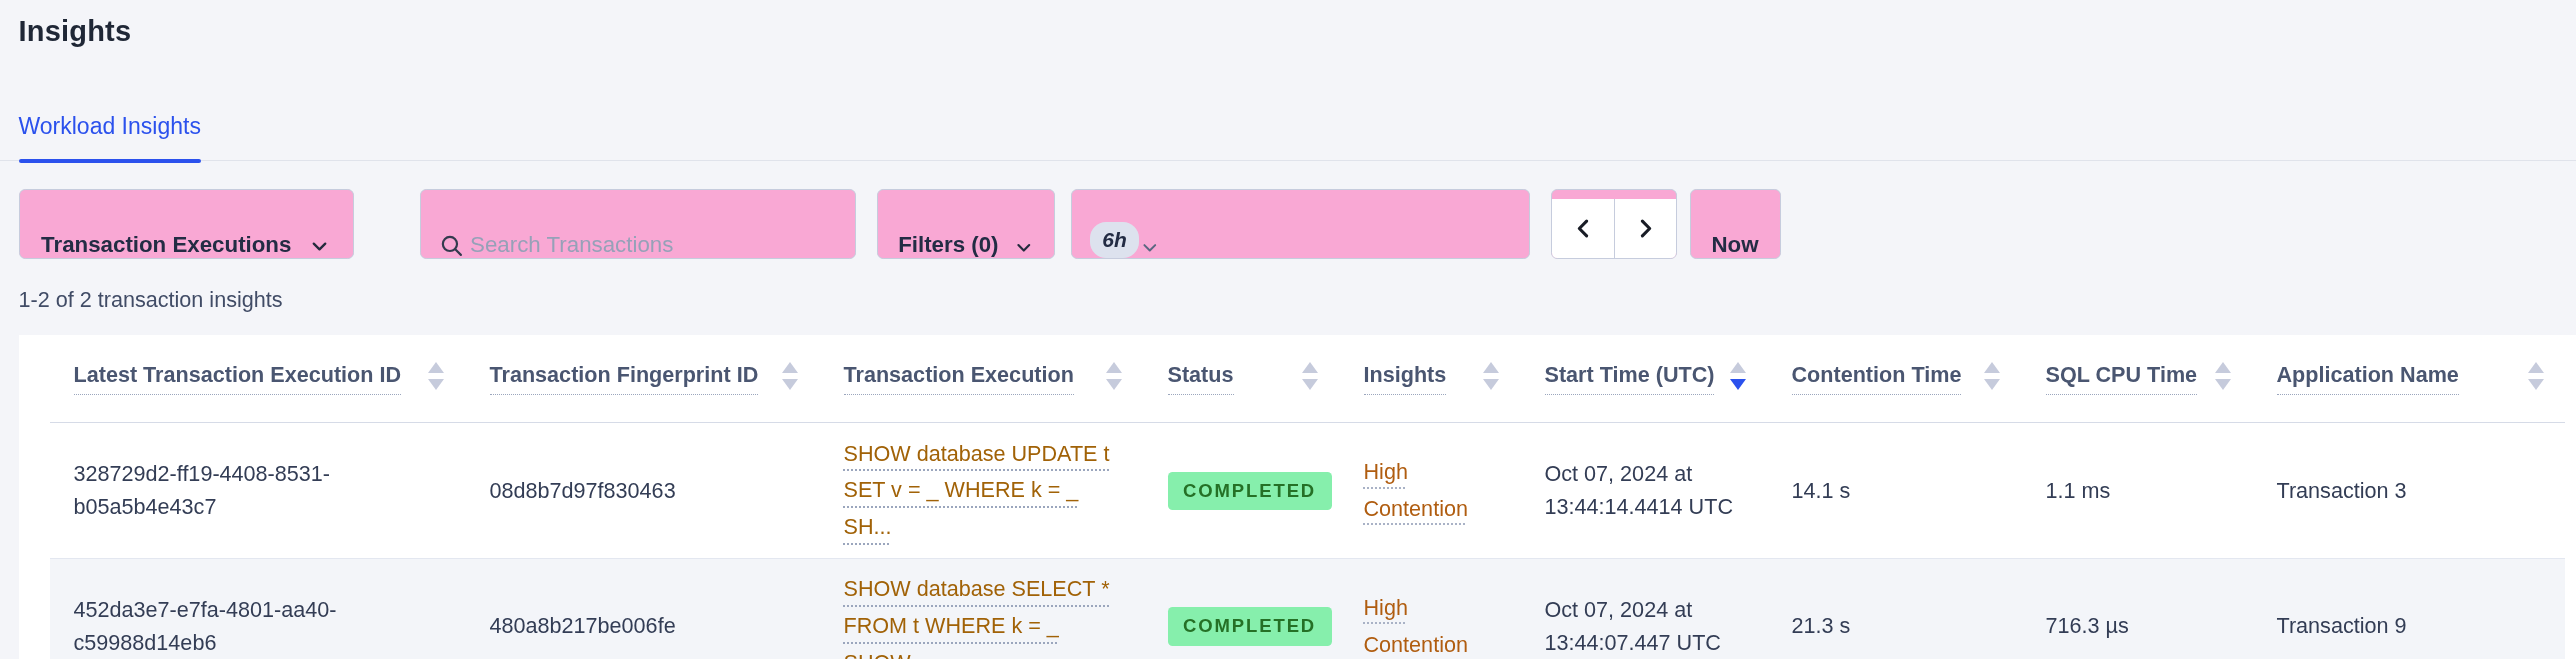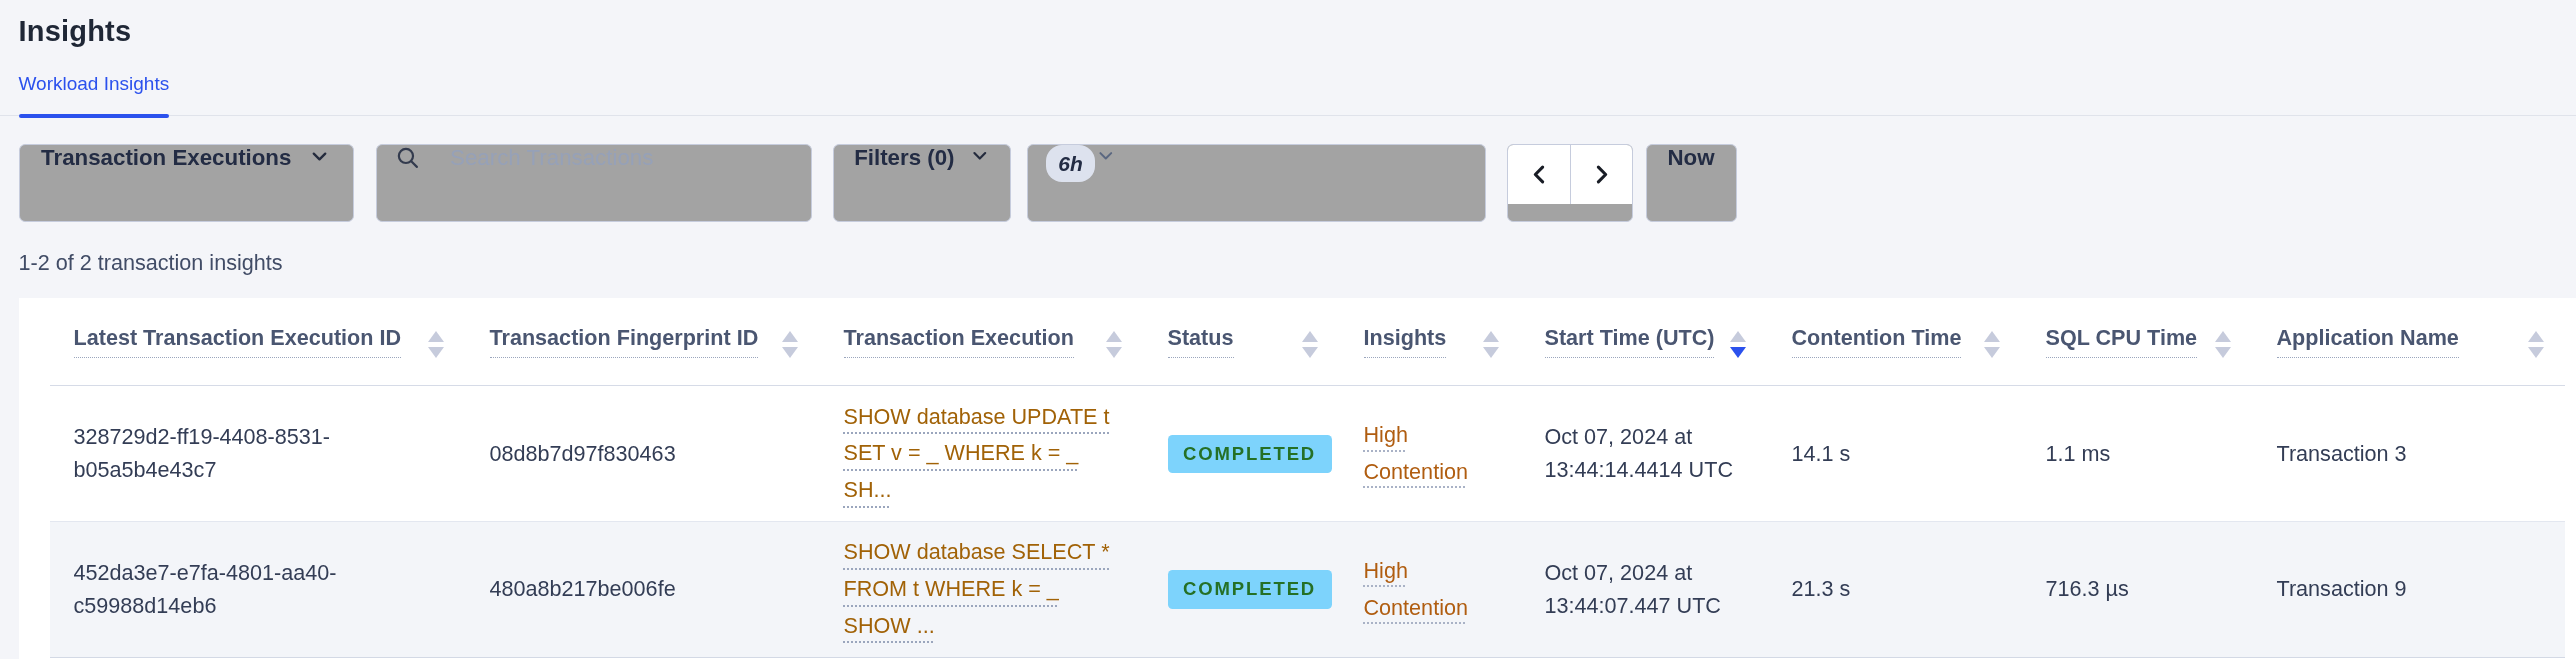--- a/index.html
+++ b/index.html
@@ -10,36 +10,36 @@
     color: #333d55;
     overflow: hidden;
   }
 
   
   .page-header { padding: 15.4px 18.5px 0 18.5px; }
   .page-title { font-size: 29px; font-weight: 700; color: #1f2736; letter-spacing: 0.2px; }
 
   
   .tabs { display: flex; gap: 51px; padding: 0 18.5px; margin-top: 25px; border-bottom: 1.5px solid #e0e3eb; }
-  .tab { position: relative; font-size: 19px; padding-bottom: 20px; color: #343d4e; cursor: pointer; }
+  .tab { position: relative; font-size: 23px; padding-bottom: 20px; color: #343d4e; cursor: pointer; margin-top: 40px; }
   .tab.active { color: #2b51ed; }
   .tab.active::after {
     content: ""; position: absolute; left: 0; right: 0; bottom: -3.1px;
     height: 4.6px; background: #2b51ed; border-radius: 2.3px;
   }
 
   
   .toolbar { display: flex; align-items: center; padding: 0 18.5px; margin-top: 28px; gap: 21.6px; }
   .ctl {
-    height: 78px; background: #a3a3a3; border: 1.5px solid #c6ccdd; border-radius: 6.2px;
-    display: flex; align-items: flex-start; font-size: 22.3px; font-weight: 600; color: #232c44;
+    height: 70px; background: #f9a8d4; border: 1.5px solid #c6ccdd; border-radius: 6.2px;
+    display: flex; align-items: flex-end; font-size: 22.3px; font-weight: 600; color: #232c44;
   }
   .btn { cursor: pointer; }
   .dropdown-btn { padding: 0 21.6px; gap: 17px; }
-  .search-box { width: 436px; padding: 0 18.5px; gap: 30px; font-weight: 400; }
+  .search-box { width: 436px; padding: 0 18.5px; gap: 6px; font-weight: 400; margin-left: 44px; }
   .search-box input {
     border: none; outline: none; flex: 1; font-family: "Liberation Sans", sans-serif;
     font-size: 22.3px; color: #333d55; background: transparent; min-width: 0;
   }
   .search-box input::placeholder { color: #96a1b8; }
   .filters-btn { padding: 0 20px; gap: 14px; }
   .time-picker { width: 459px; padding: 0 18.5px; margin-left: -6.2px; }
   .range-badge {
     background: #dde2ee; border-radius: 16px; padding: 6.2px 12.3px;
     font-size: 21px; font-weight: 700; color: #232c44; font-style: italic;
@@ -59,21 +59,21 @@
   
   .table-card {
     margin: 21.6px 0 0 18.5px; background: #fff; height: 361px;
     padding: 0 10.8px 0 31px; overflow: hidden;
   }
   table { width: 100%; border-collapse: collapse; table-layout: fixed; }
   th {
     height: 88px; border-bottom: 1.5px solid #d6dbe7; text-align: left;
     padding: 0 21.6px 0 24px; vertical-align: middle; cursor: pointer;
   }
-  .th-inner { display: flex; align-items: flex-end; justify-content: space-between; gap: 12.3px; }
+  .th-inner { display: flex; align-items: flex-start; justify-content: space-between; gap: 12.3px; }
   .th-label {
     font-size: 21.6px; font-weight: 700; color: #4a5671;
     border-bottom: 1.5px dotted #9ba6bd; padding-bottom: 6.2px; white-space: nowrap;
   }
   .sort { display: flex; flex-direction: column; gap: 5.4px; flex: none; }
   .tri-up { width: 0; height: 0; border-left: 8.5px solid transparent; border-right: 8.5px solid transparent; border-bottom: 11.6px solid #c6cbdc; }
   .tri-down { width: 0; height: 0; border-left: 8.5px solid transparent; border-right: 8.5px solid transparent; border-top: 11.6px solid #c6cbdc; }
   .tri-down.sorted { border-top-color: #2b51ed; }
 
   td {
@@ -89,21 +89,21 @@
     text-decoration: underline dotted #9ba6bd; text-decoration-thickness: 1.5px;
     text-underline-offset: 8.5px; cursor: pointer;
   }
   .insight-link {
     display: inline-block; max-width: 154px; color: #b05d10; line-height: 1.7;
     text-decoration: underline dotted #a9b2c6; text-decoration-thickness: 1.5px;
     text-underline-offset: 7.7px; cursor: pointer;
   }
   .time-cell { display: inline-block; max-width: 210px; }
   .status-badge {
-    display: inline-block; background: #7dd3fc; color: #257026; font-size: 18.5px;
+    display: inline-block; background: #86efac; color: #257026; font-size: 18.5px;
     font-weight: 700; letter-spacing: 1.9px; padding: 10px 15.4px; border-radius: 4.6px;
     line-height: 1;
   }
 
   .icon { display: inline-flex; flex: none; }
 </style>
 </head>
 <body>
 
 <div class="page-header">

